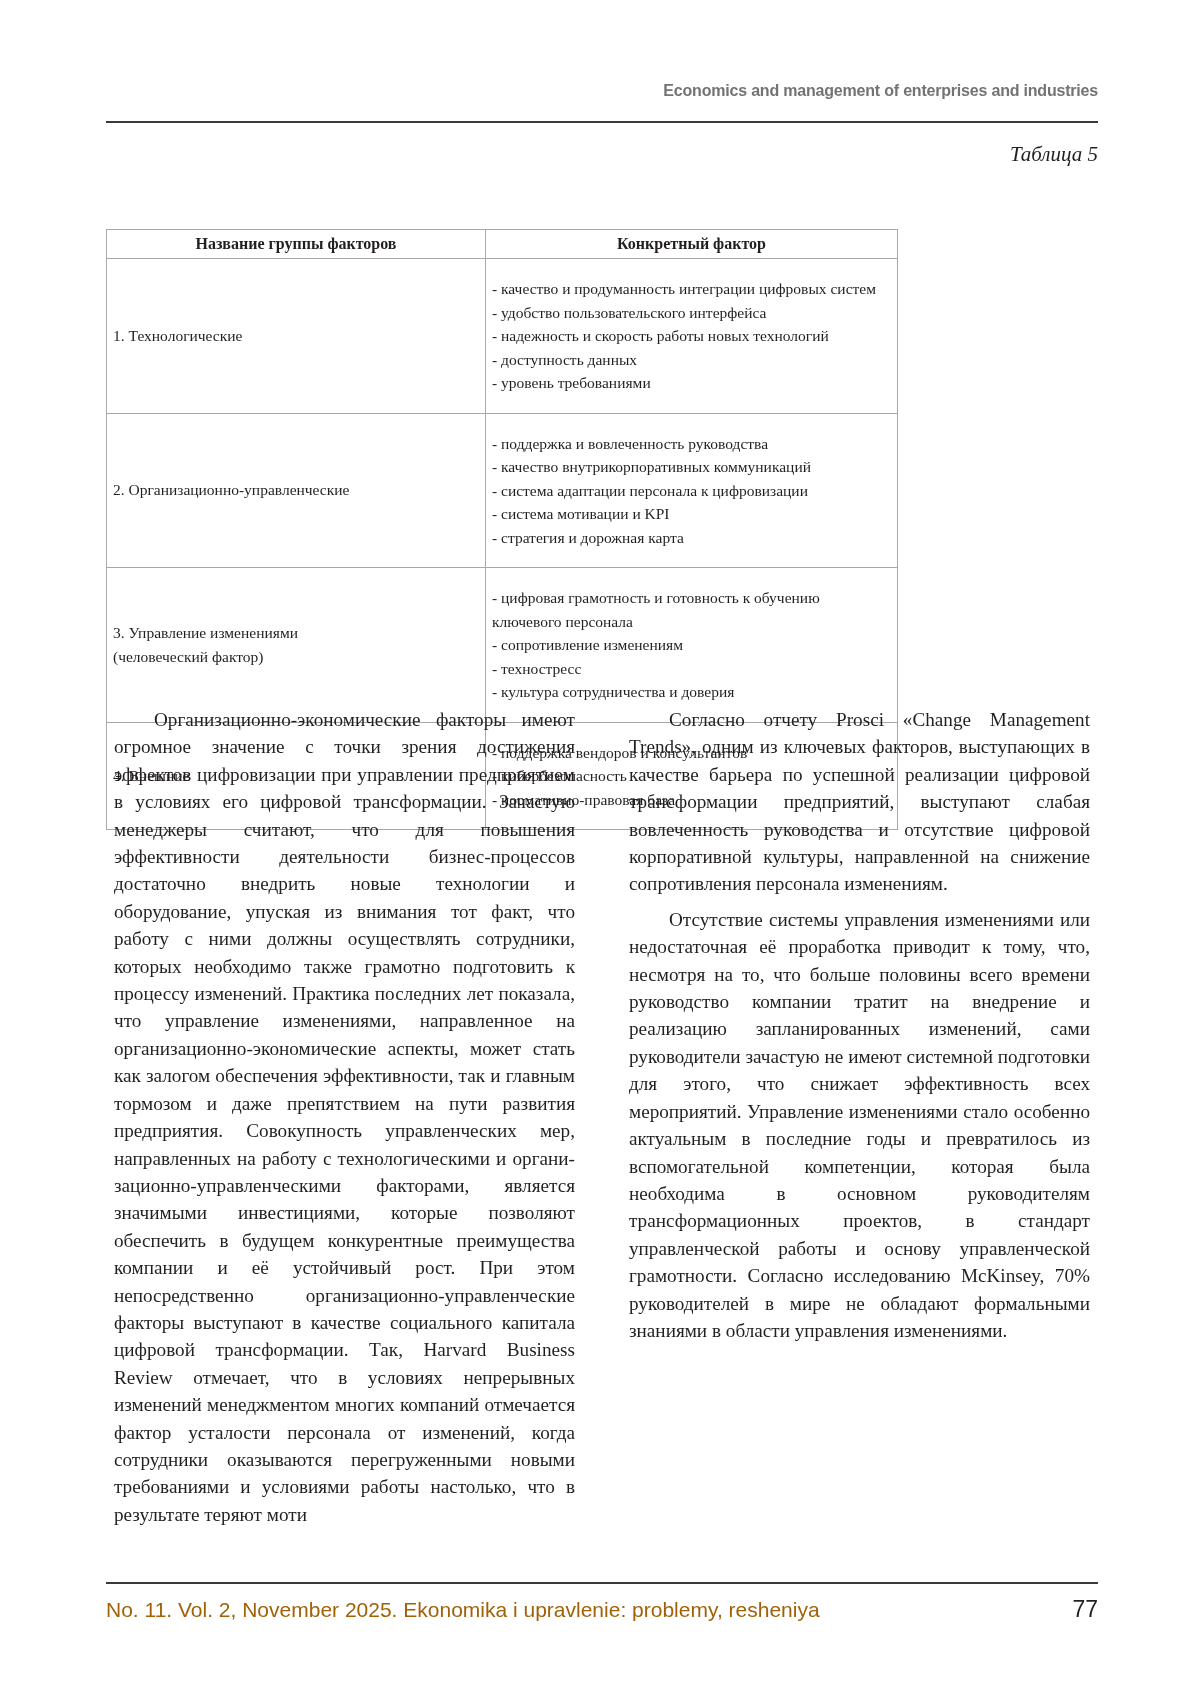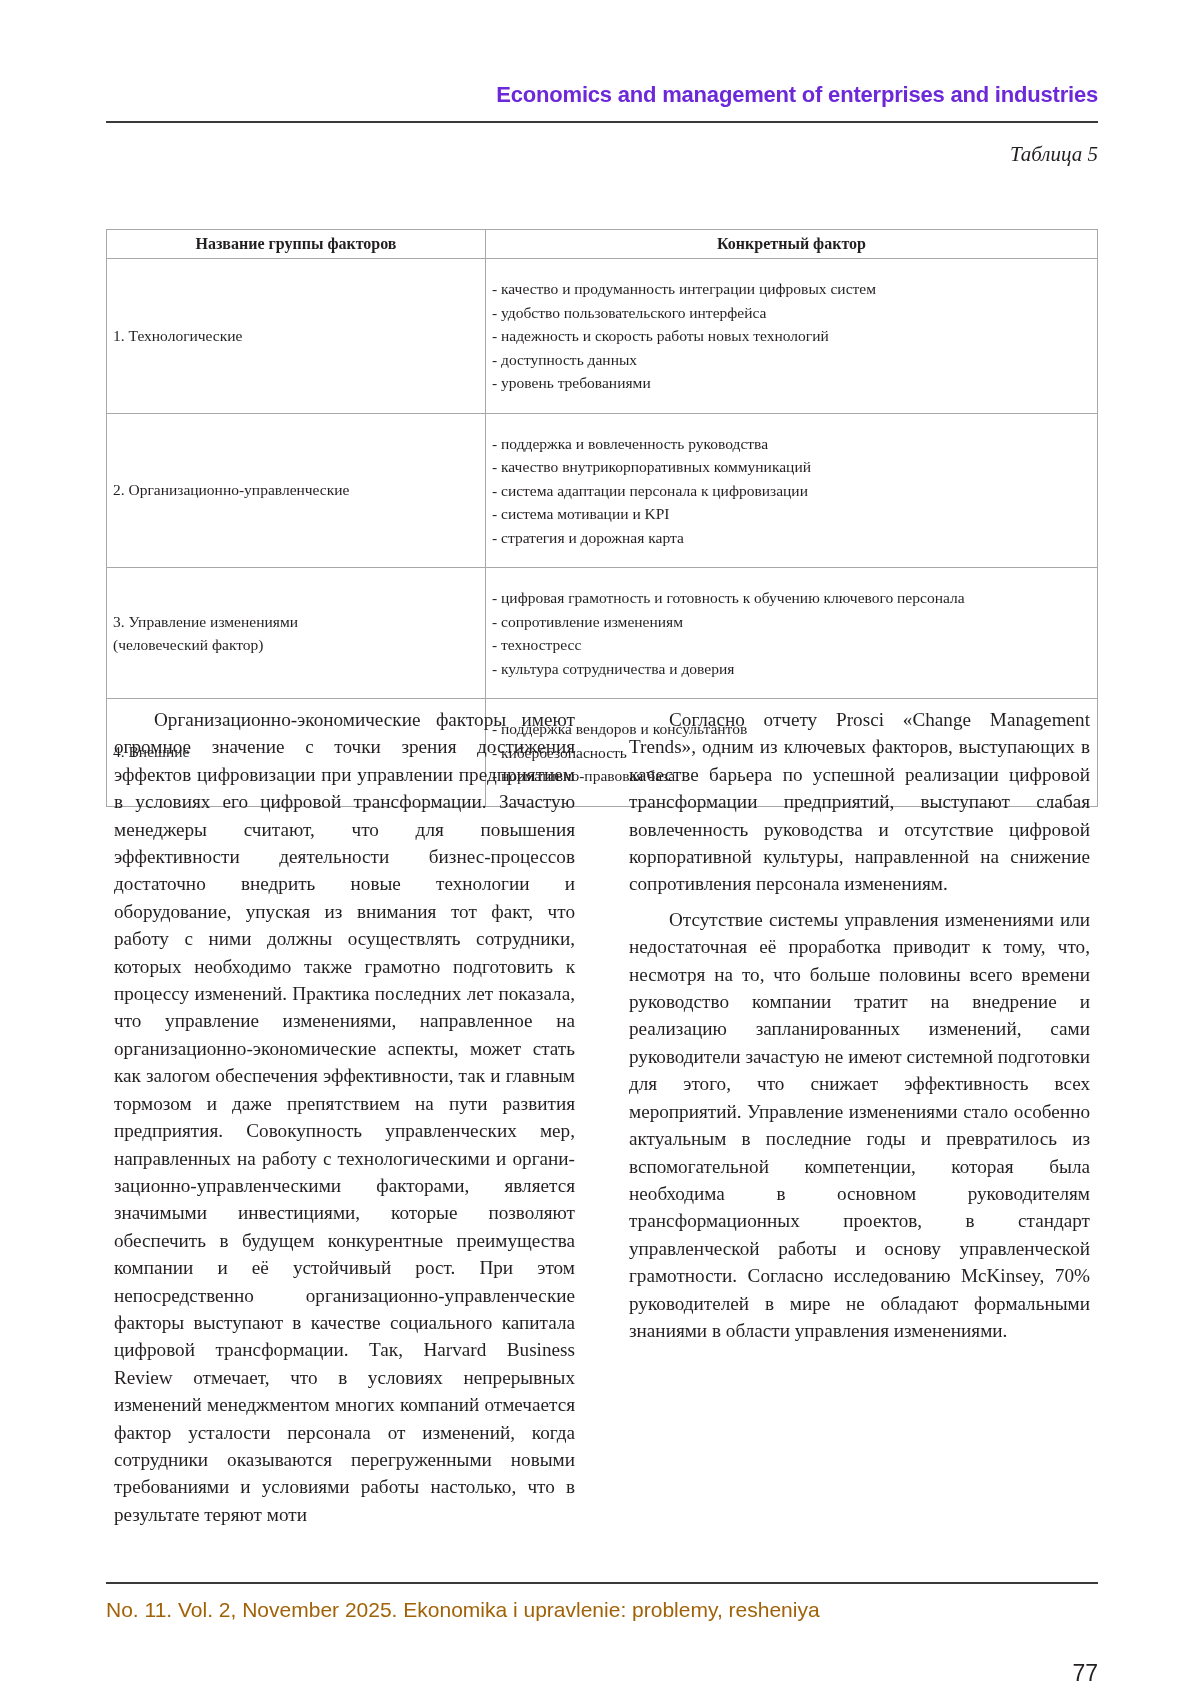--- a/index.html
+++ b/index.html
@@ -1,41 +1,41 @@
 <!DOCTYPE html>
 <html><head>
 <meta charset="utf-8">
 <style>
   html, body { margin: 0; padding: 0; background: #ffffff; }
   body { width: 1200px; height: 1698px; position: relative; overflow: hidden; color: #231f20; }
   .page { position: absolute; left: 106px; top: 0; width: 992px; height: 1698px; }
 
-  .running-head { position: absolute; top: 82px; right: 0; font-family: "Liberation Sans", sans-serif; font-weight: bold; font-size: 22px; letter-spacing: -0.2px; color: #6d28d9; }
+  .running-head { position: absolute; top: 82px; right: 0; font-family: "Liberation Sans", sans-serif; font-weight: bold; font-size: 16px; letter-spacing: -0.2px; color: #737373; }
   .head-rule { position: absolute; top: 121px; left: 0; width: 992px; height: 0; border-top: 2px solid #3a3a3a; }
 
   .table-label { position: absolute; top: 142px; right: 0; font-family: "Liberation Serif", serif; font-style: italic; font-size: 21px; color: #231f20; }
   .table-title { position: absolute; top: 170px; left: 0; width: 992px; text-align: center; font-family: "Liberation Serif", serif; font-weight: bold; font-size: 19px; line-height: 25px; color: #231f20; }
   .table-title span { display: block; }
 
-  table.factors { position: absolute; top: 229px; left: 0; width: 992px; border-collapse: collapse; font-family: "Liberation Serif", serif; font-size: 15.5px; color: #231f20; }
+  table.factors { position: absolute; top: 229px; left: 0; width: 792px; border-collapse: collapse; font-family: "Liberation Serif", serif; font-size: 15.5px; color: #231f20; }
   table.factors th, table.factors td { border: 1px solid #a8a8a8; padding: 0 6px; vertical-align: middle; }
   table.factors th { font-weight: bold; height: 28px; text-align: center; font-size: 16px; }
   table.factors th.c1, table.factors td.c1 { width: 366px; }
   table.factors td.c2 { padding: 18px 6px; }
   table.factors td.c2 .f { display: block; line-height: 23.5px; }
 
   .col { position: absolute; top: 698px; width: 477px; font-family: "Liberation Serif", serif; font-size: 19.2px; line-height: 27.4px; color: #231f20; text-align: justify; hyphens: manual; }
   .col.left { left: 0; }
   .col.right { left: 515px; }
   .col p { margin: 8px; text-indent: 0; }
   .col p.indent { text-indent: 40px; }
 
   .foot-rule { position: absolute; top: 1582px; left: 0; width: 992px; height: 0; border-top: 2px solid #3a3a3a; }
   .foot-text { position: absolute; top: 1598px; left: 0; font-family: "Liberation Sans", sans-serif; font-size: 21px; color: #a16207; }
-  .page-num { position: absolute; top: 1660px; right: 0; font-family: "Liberation Sans", sans-serif; font-size: 23px; color: #231f20; }
+  .page-num { position: absolute; top: 1596px; right: 0; font-family: "Liberation Sans", sans-serif; font-size: 23px; color: #231f20; }
 </style>
 </head>
 <body>
 
 <div class="page">
 
   <div class="running-head">Economics and management of enterprises and industries</div>
   <div class="head-rule"></div>
 
   <div class="table-label">Таблица 5</div>

